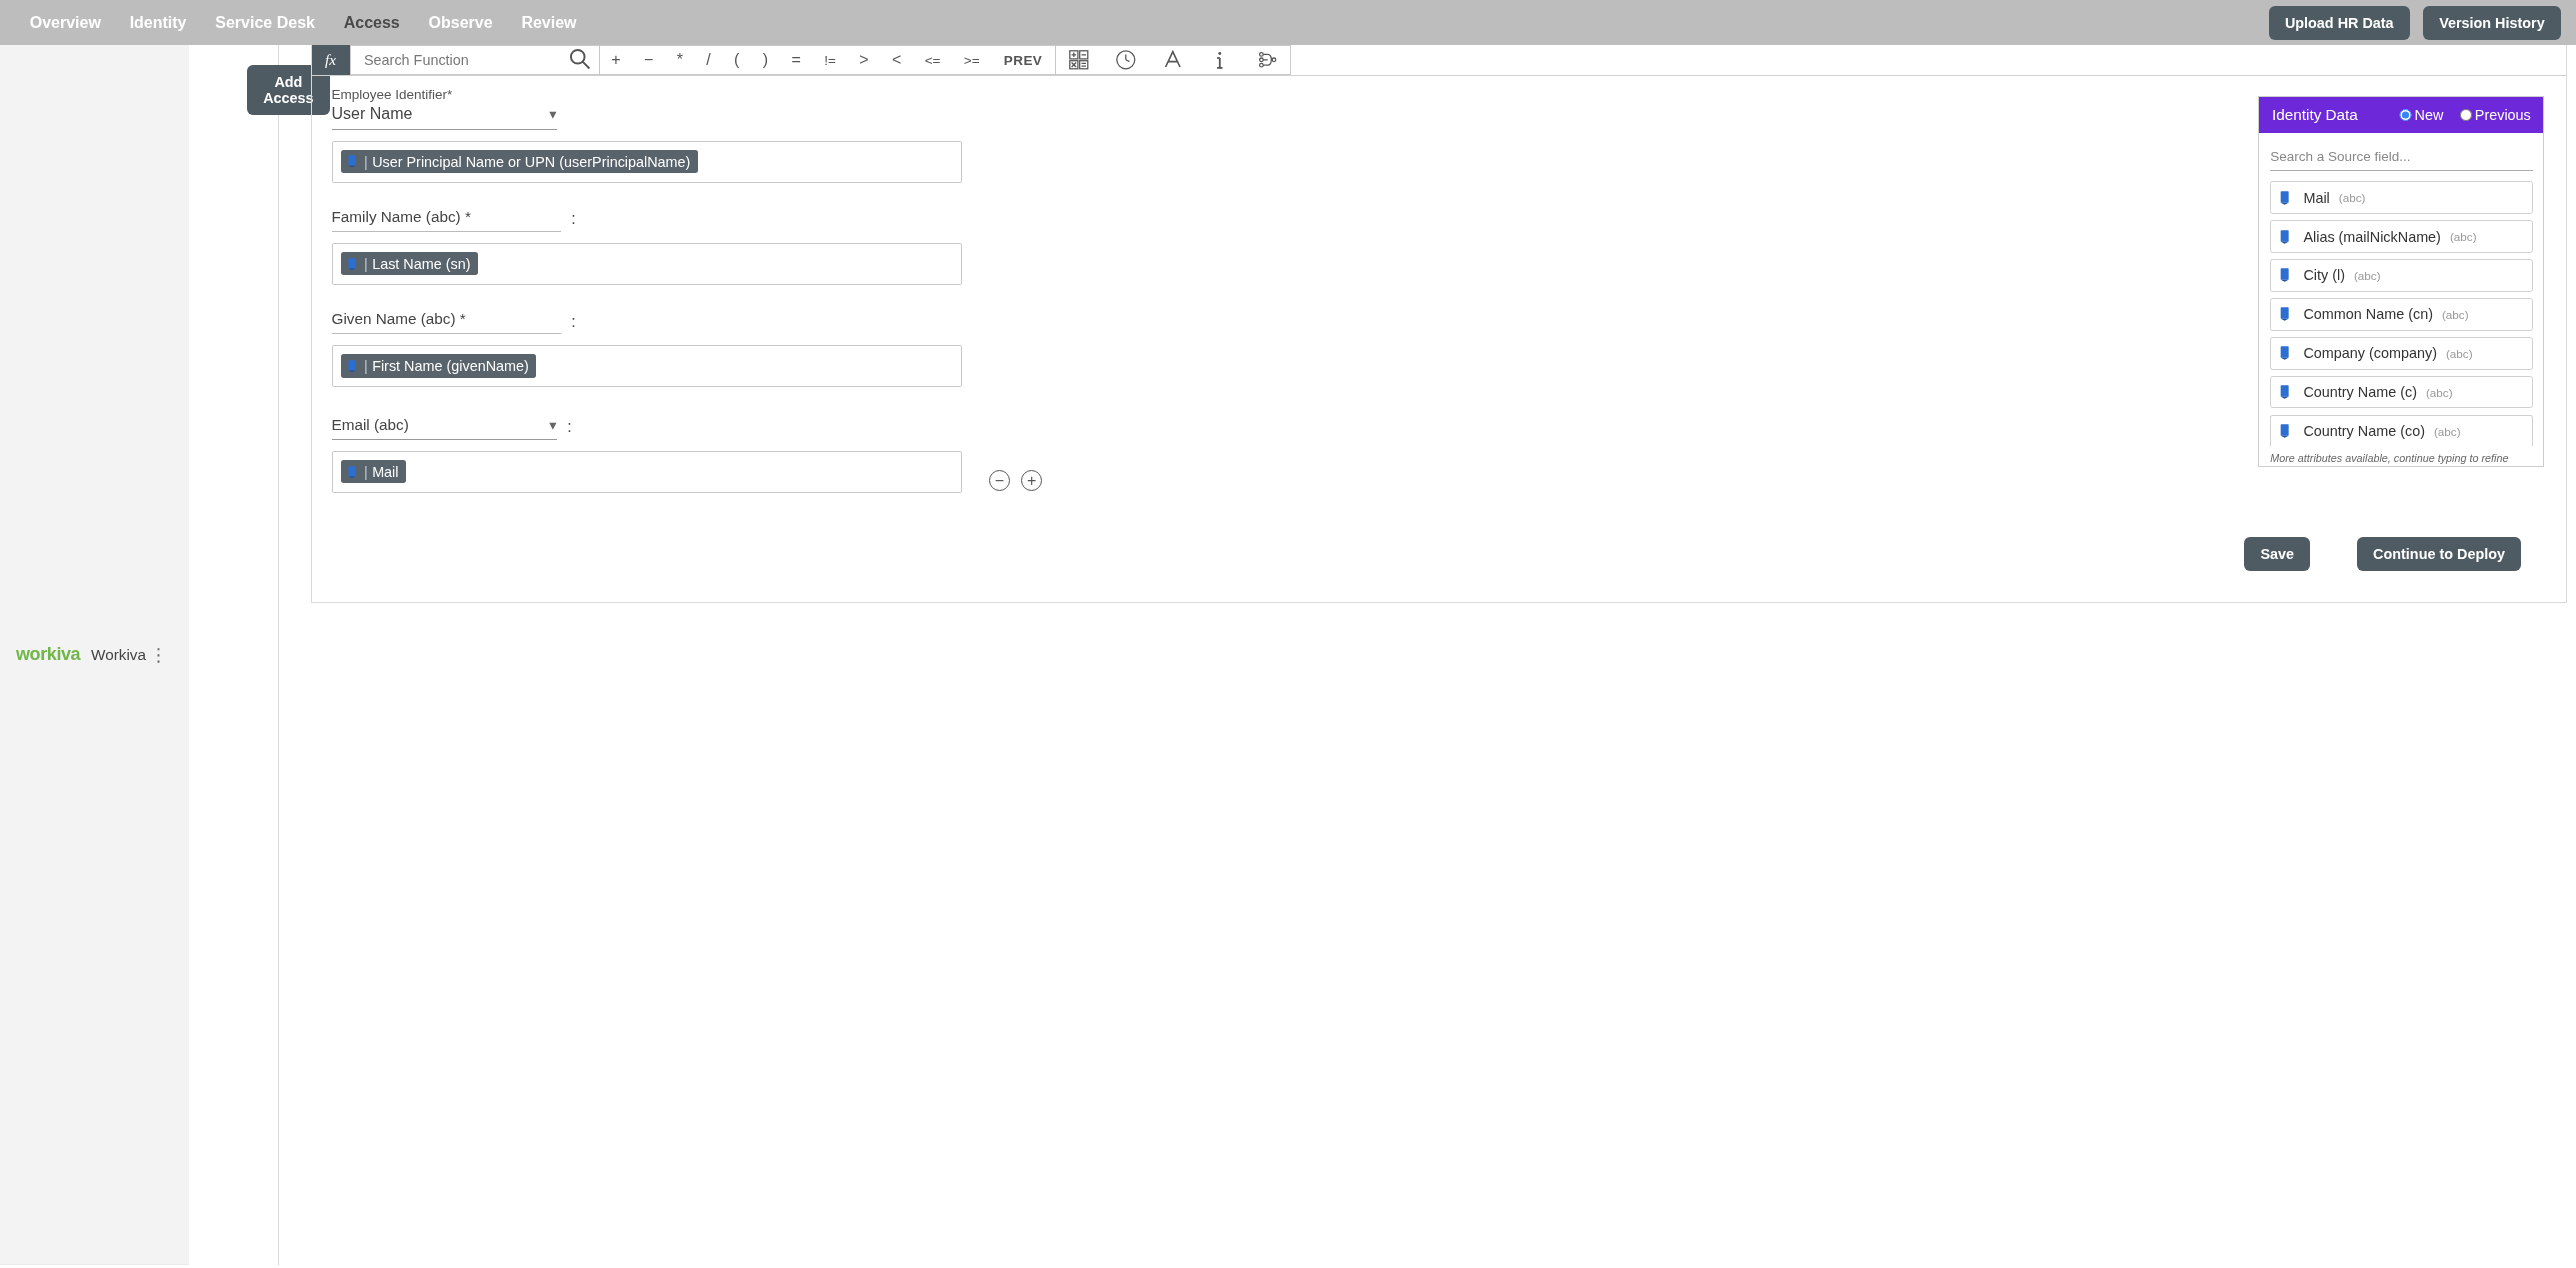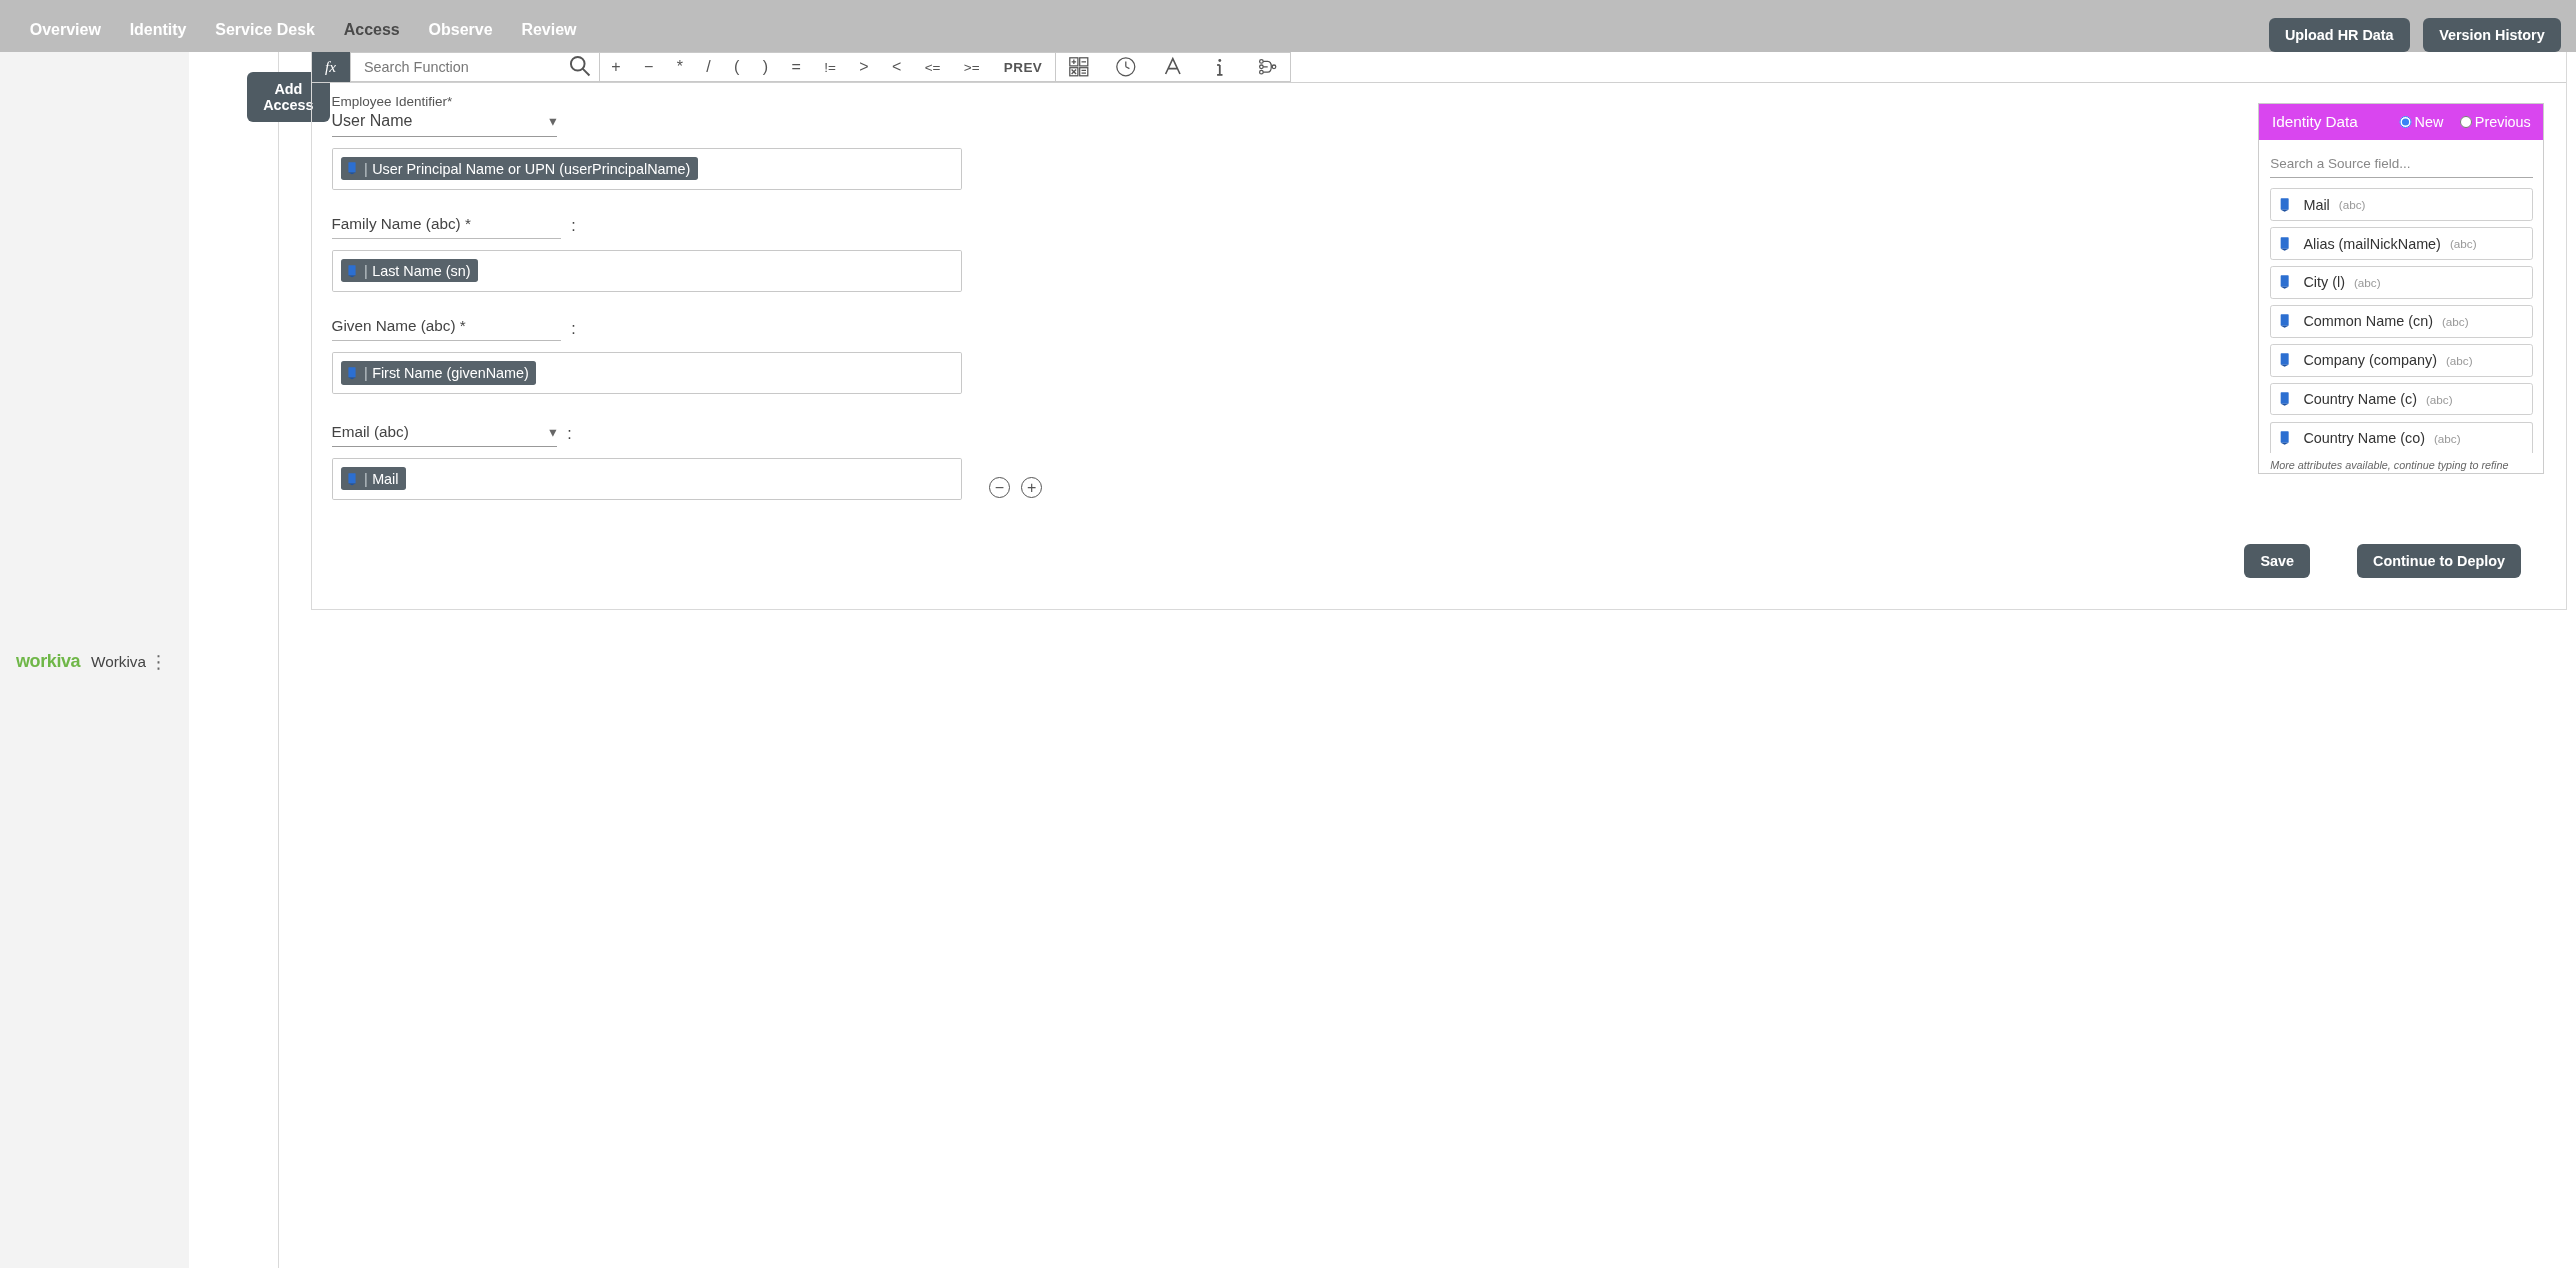--- a/index.html
+++ b/index.html
@@ -1,23 +1,23 @@
 <!DOCTYPE html>
 <html style="font-size:14.4px"><head>
 <meta charset="utf-8">
 <style>
   * { margin: 0; padding: 0; box-sizing: border-box; }
   body { font-family: -apple-system, BlinkMacSystemFont, "Segoe UI", Arial, sans-serif; background: #fff; color: #333; }
 
   
   .topbar {
     background: #bdbdbd;
-    height: 52px;
-    display: flex;
-    align-items: flex-end;
+    height: 45px;
+    display: flex;
+    align-items: center;
     padding: 0 15.3px;
   }
   .nav-tabs { display: flex; gap: 0; }
   .nav-tab {
     color: #ffffff;
     font-size: 16px;
     font-weight: 600;
     padding: 13.5px 14.4px;
     cursor: pointer;
     position: relative;
@@ -249,21 +249,21 @@
   
   .identity-panel {
     position: absolute;
     right: 21.6px;
     top: 51px;
     width: 286px;
     border: 0.9px solid #ccc;
     background: #fff;
   }
   .identity-header {
-    background: #d946ef;
+    background: #6d28d9;
     color: #fff;
     padding: 9px 12.6px;
     display: flex;
     align-items: center;
     font-size: 15.3px;
   }
   .identity-header .radios { margin-left: auto; display:flex; align-items:center; gap: 9px; font-size: 14.4px; }
   .identity-header input[type=radio] { accent-color: #3b82f6; width: 12.6px; height: 12.6px; margin-right: 2.7px; }
   .identity-header label { display:flex; align-items:center; cursor:pointer; margin-left: 7.2px; }
   .identity-body { padding: 12.6px 10.8px 7.2px 10.8px; max-height: 333px; overflow: hidden; position: relative; }

